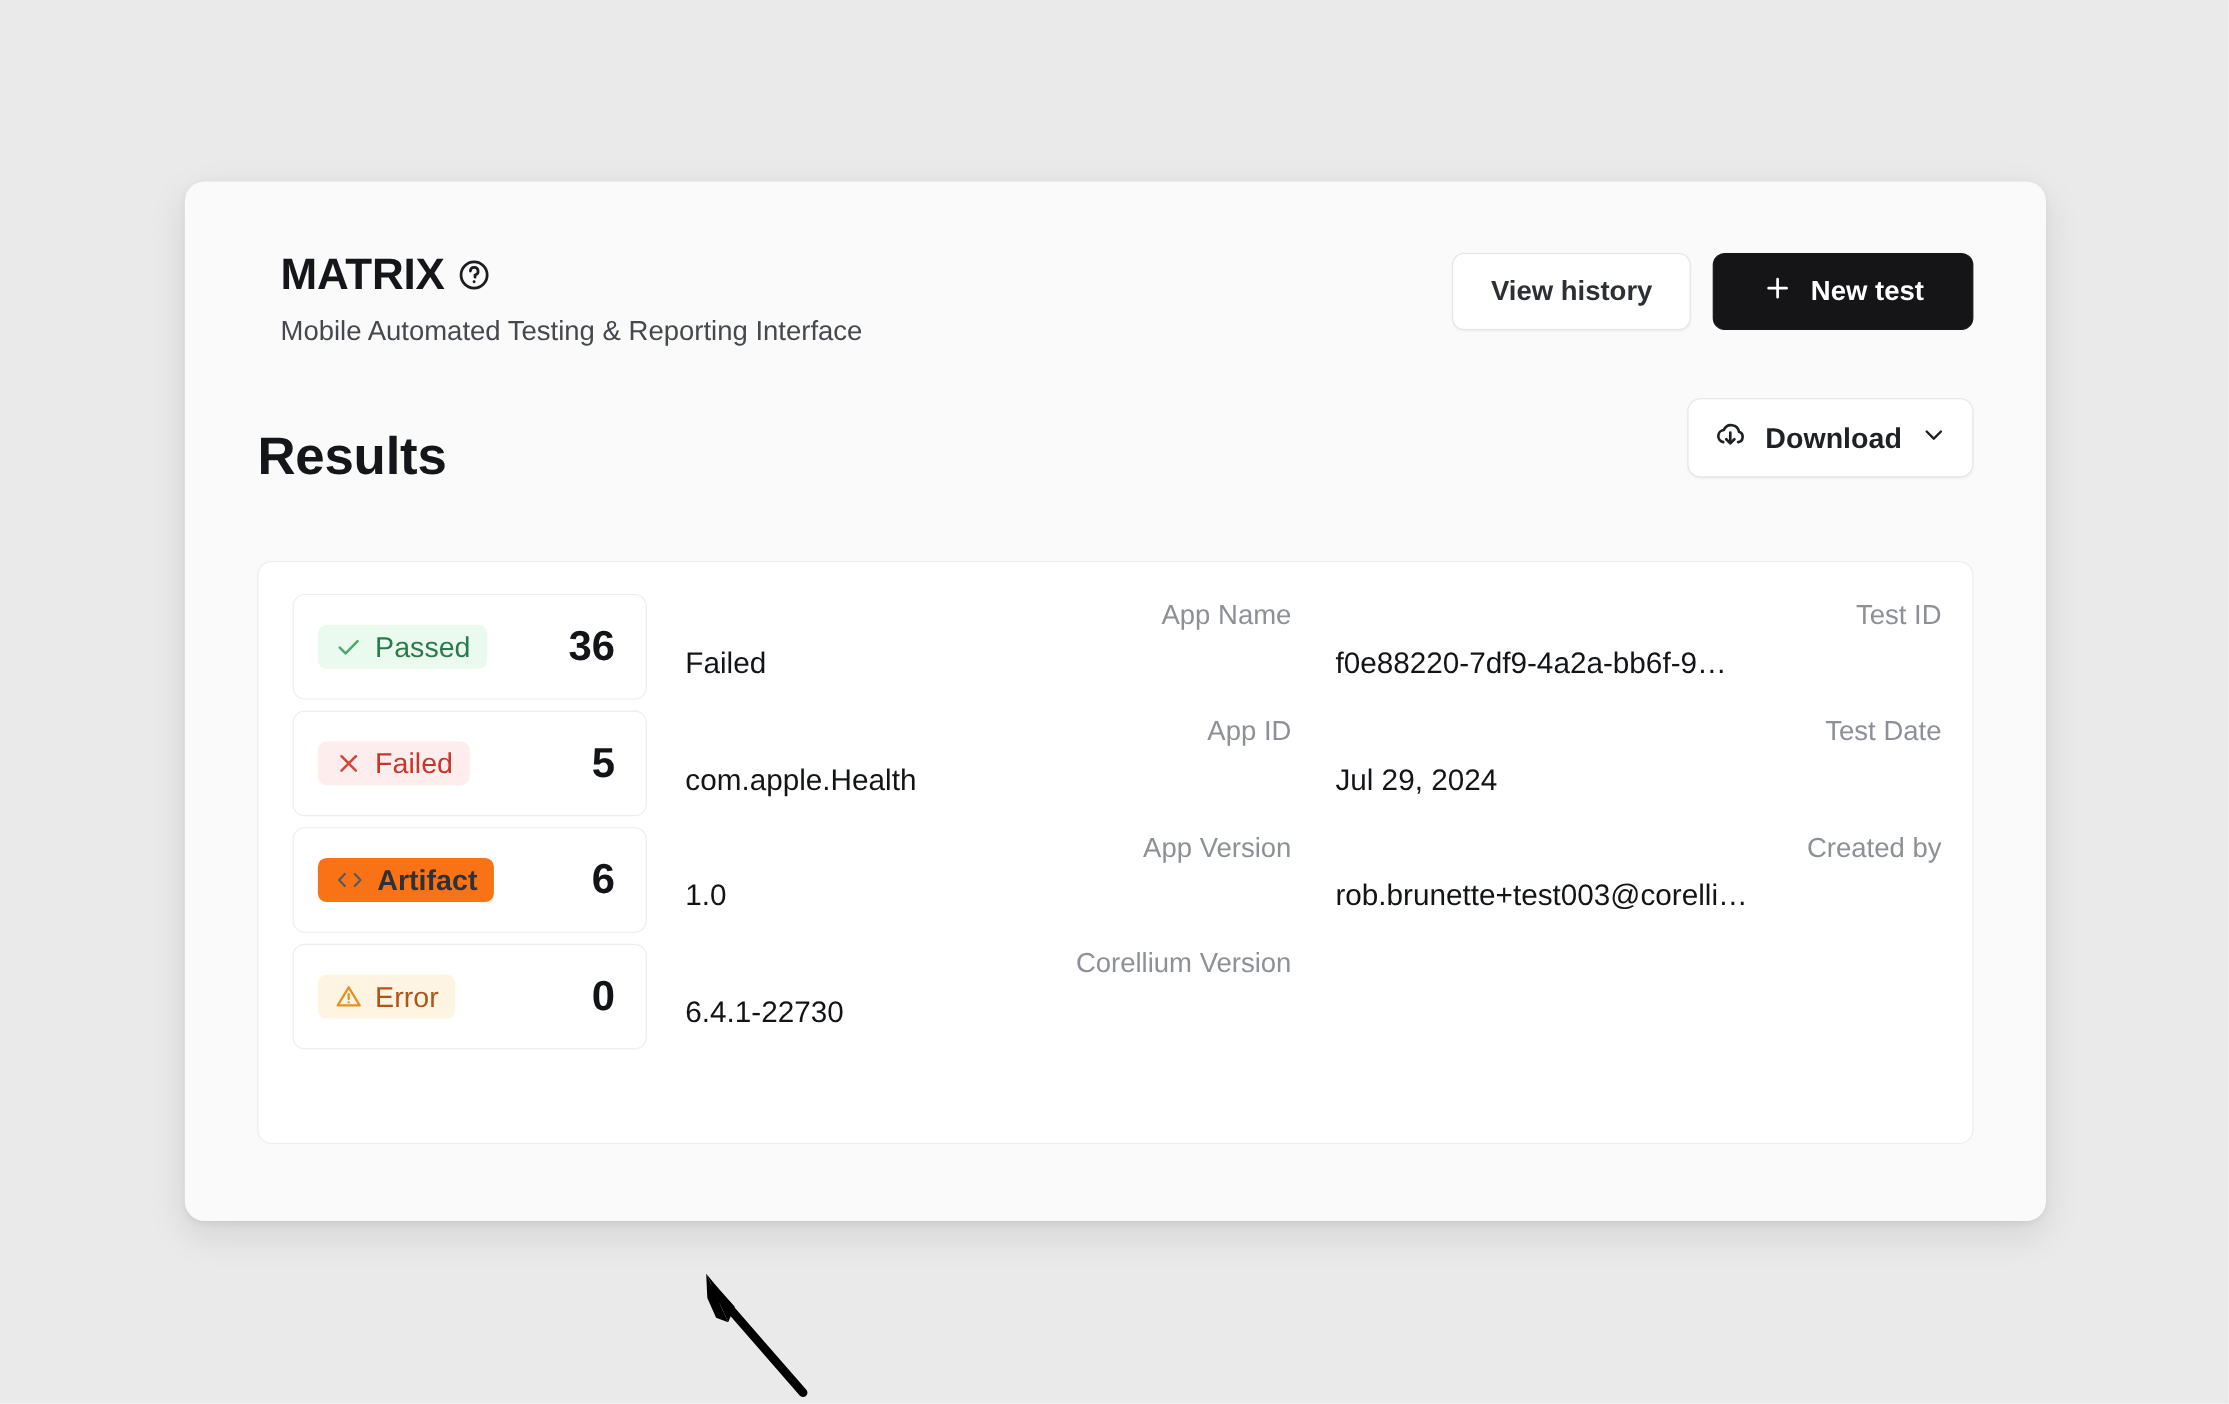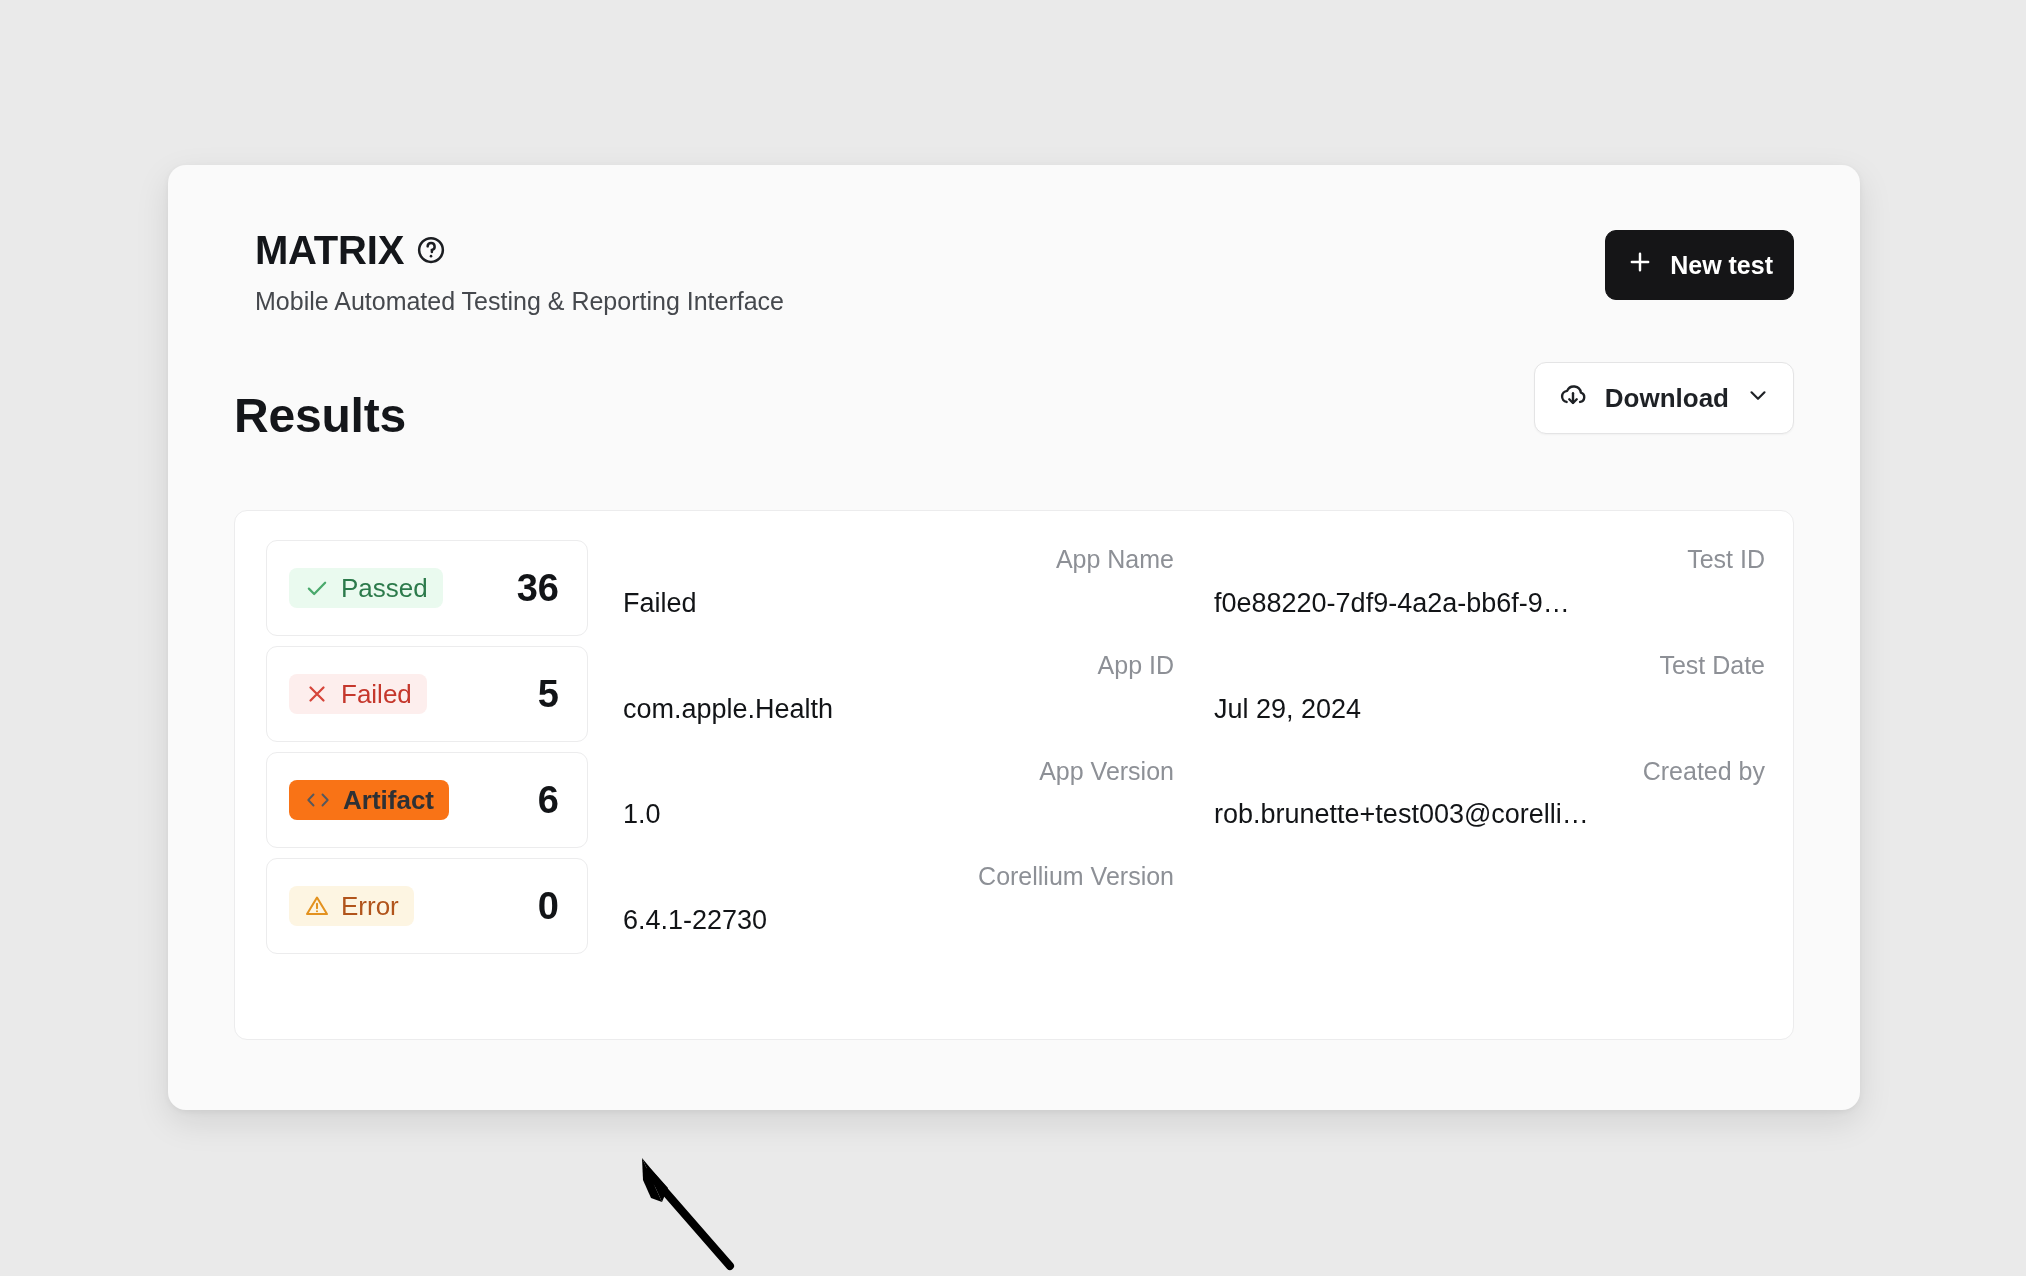--- a/index.html
+++ b/index.html
@@ -83,21 +83,21 @@
   #view-history-button {
     height: 70px;
     padding: 0 34px;
     background: #ffffff;
     border: 1.5px solid #e2e2e3;
     color: #2c2f33;
     box-shadow: 0 1px 2px rgba(0,0,0,0.04);
   }
   #new-test-button {
     height: 70px;
-    padding: 0 20px;
+    padding: 0 44px;
     background: #151517;
     border: 1.5px solid #151517;
     color: #ffffff;
   }
   #new-test-button .plus-icon { margin-right: 2px; }
 
   
   #results-header {
     position: absolute;
     left: 66px;
@@ -229,20 +229,23 @@
             <circle cx="12" cy="12" r="9.5"></circle>
             <path d="M9.3 9.1a2.8 2.8 0 1 1 3.4 2.9v1.6" stroke-linecap="round"></path>
             <circle cx="12" cy="16.9" r="1.05" fill="#1b1d21" stroke="none"></circle>
           </svg>
         </span>
       </div>
       <div id="page-subtitle">Mobile Automated Testing &amp; Reporting Interface</div>
     </div>
 
     <div id="header-actions">
+      <div class="btn" id="view-history-button">
+        <span>View history</span>
+      </div>
       <div class="btn" id="new-test-button">
         <span class="plus-icon">
           <svg width="28" height="28" viewBox="0 0 24 24" fill="none" stroke="#ffffff" stroke-width="2.1" stroke-linecap="round">
             <path d="M12 5v14M5 12h14"></path>
           </svg>
         </span>
         <span>New test</span>
       </div>
     </div>
 

